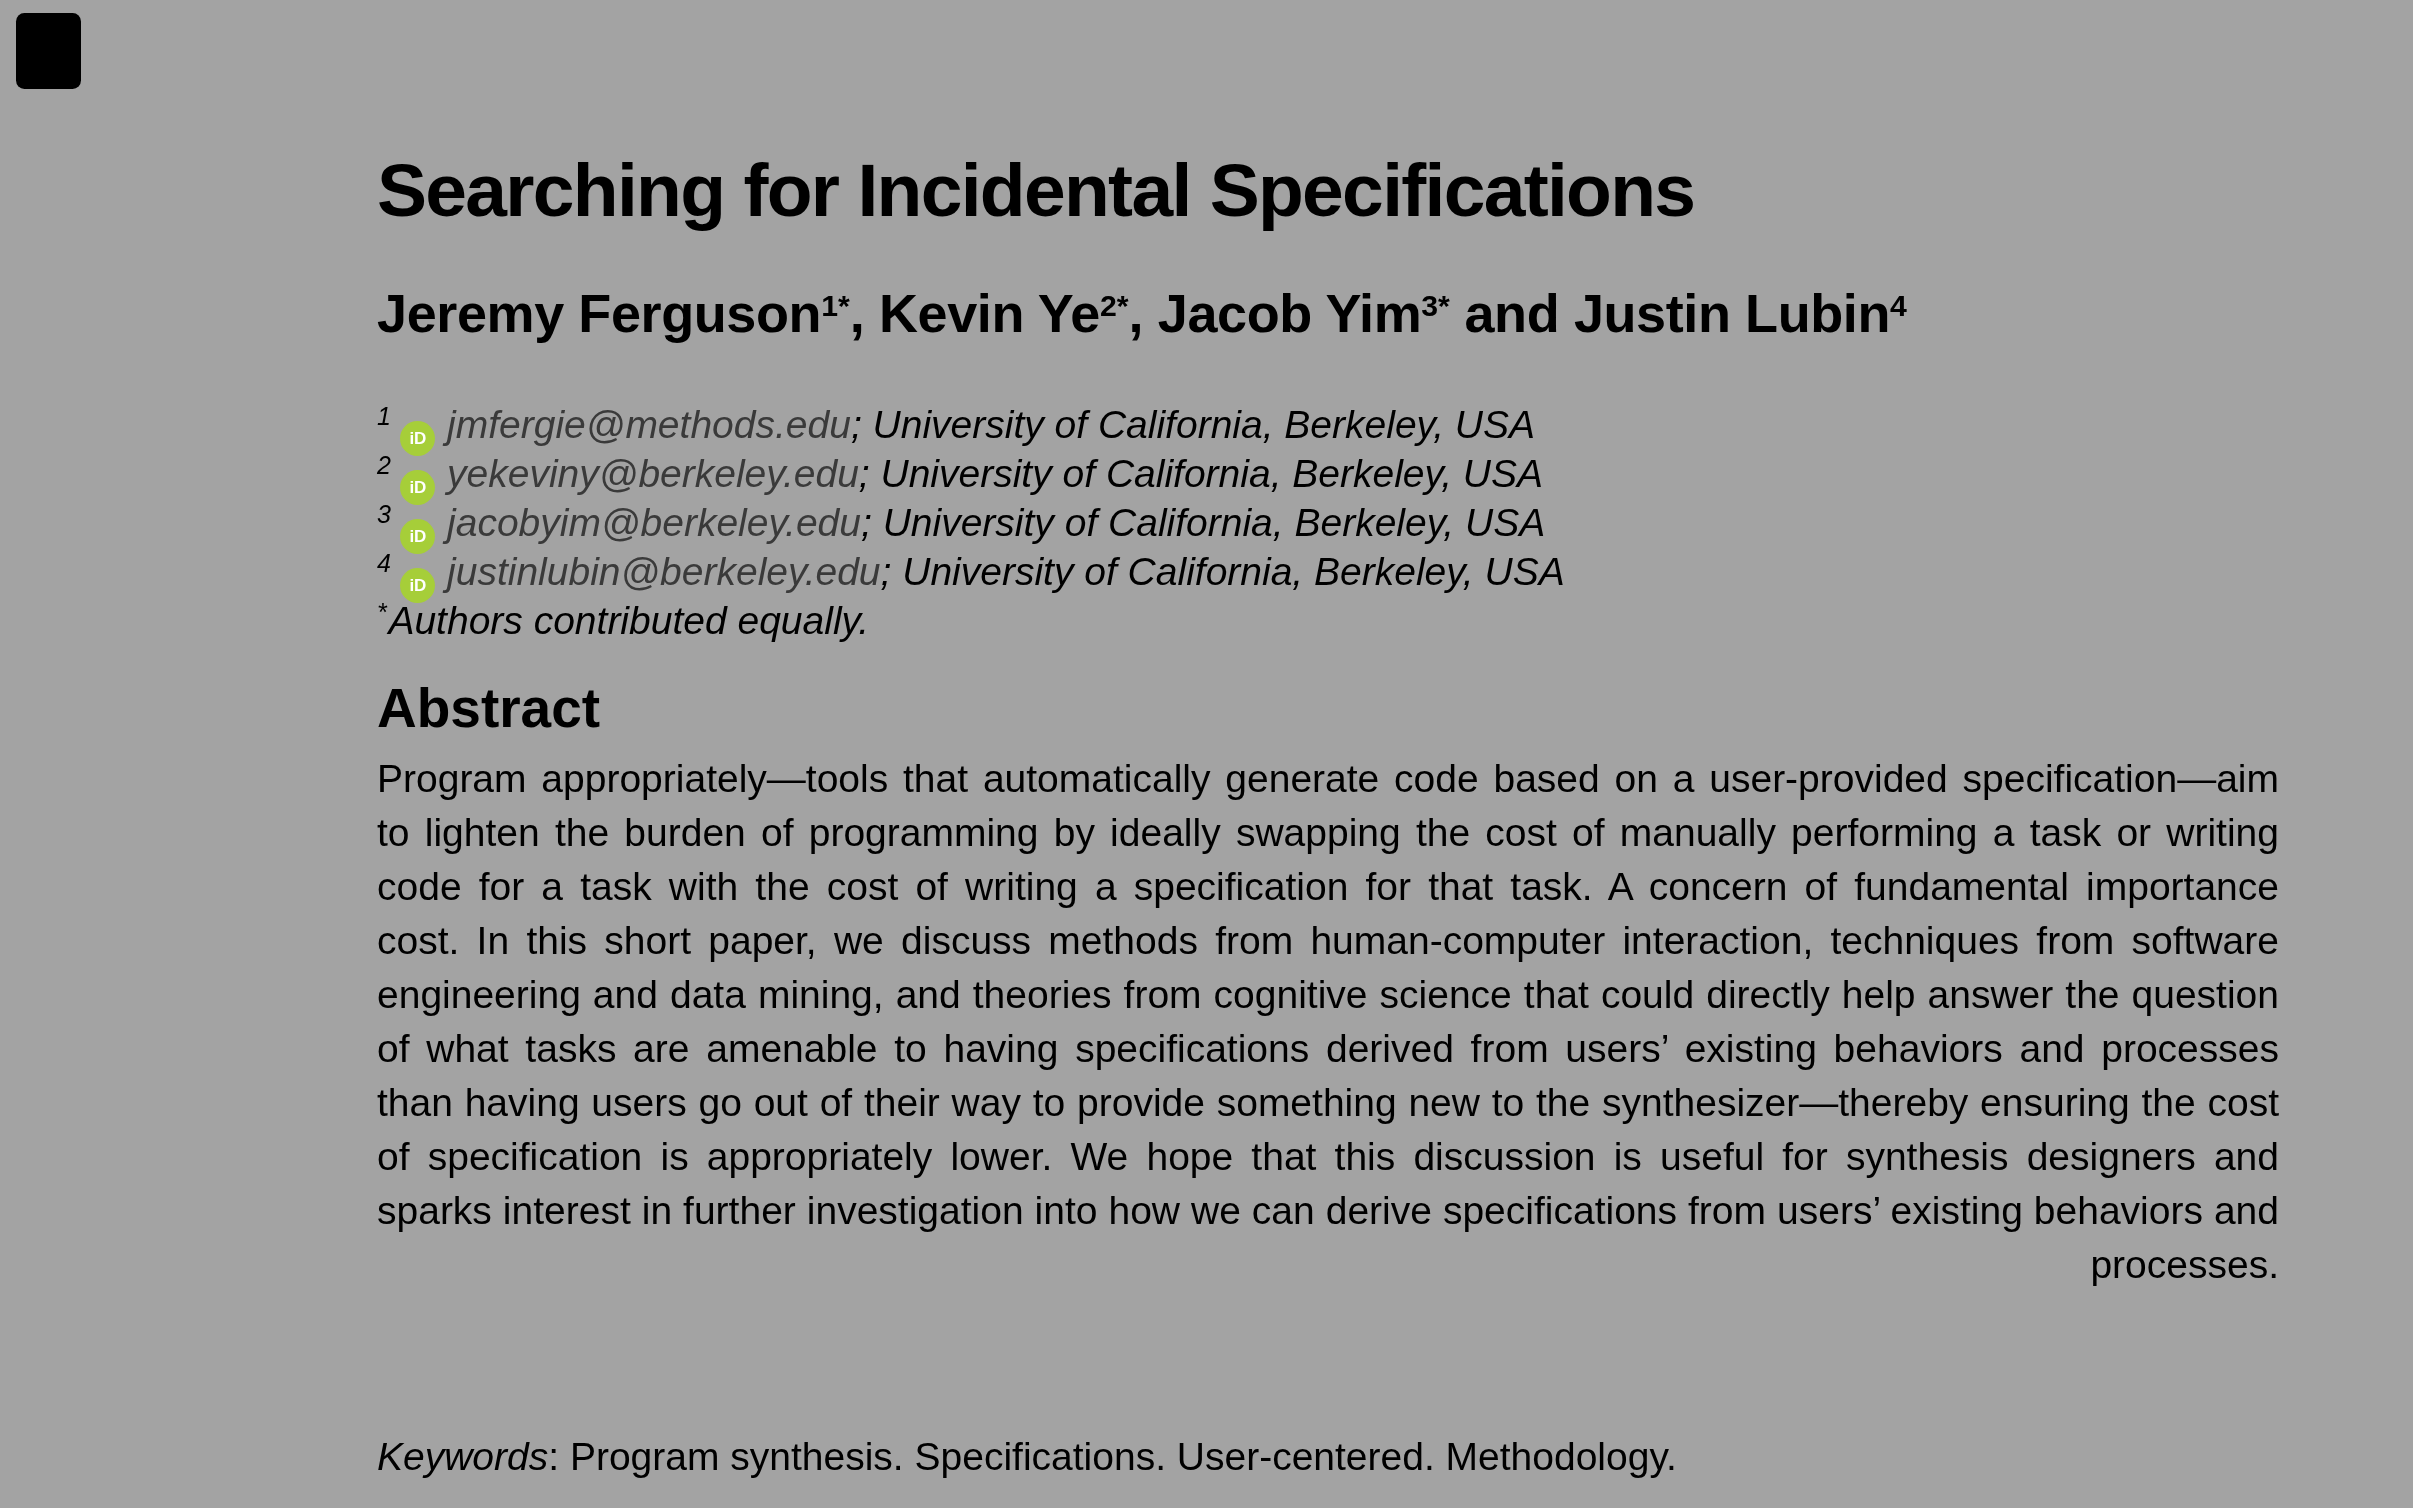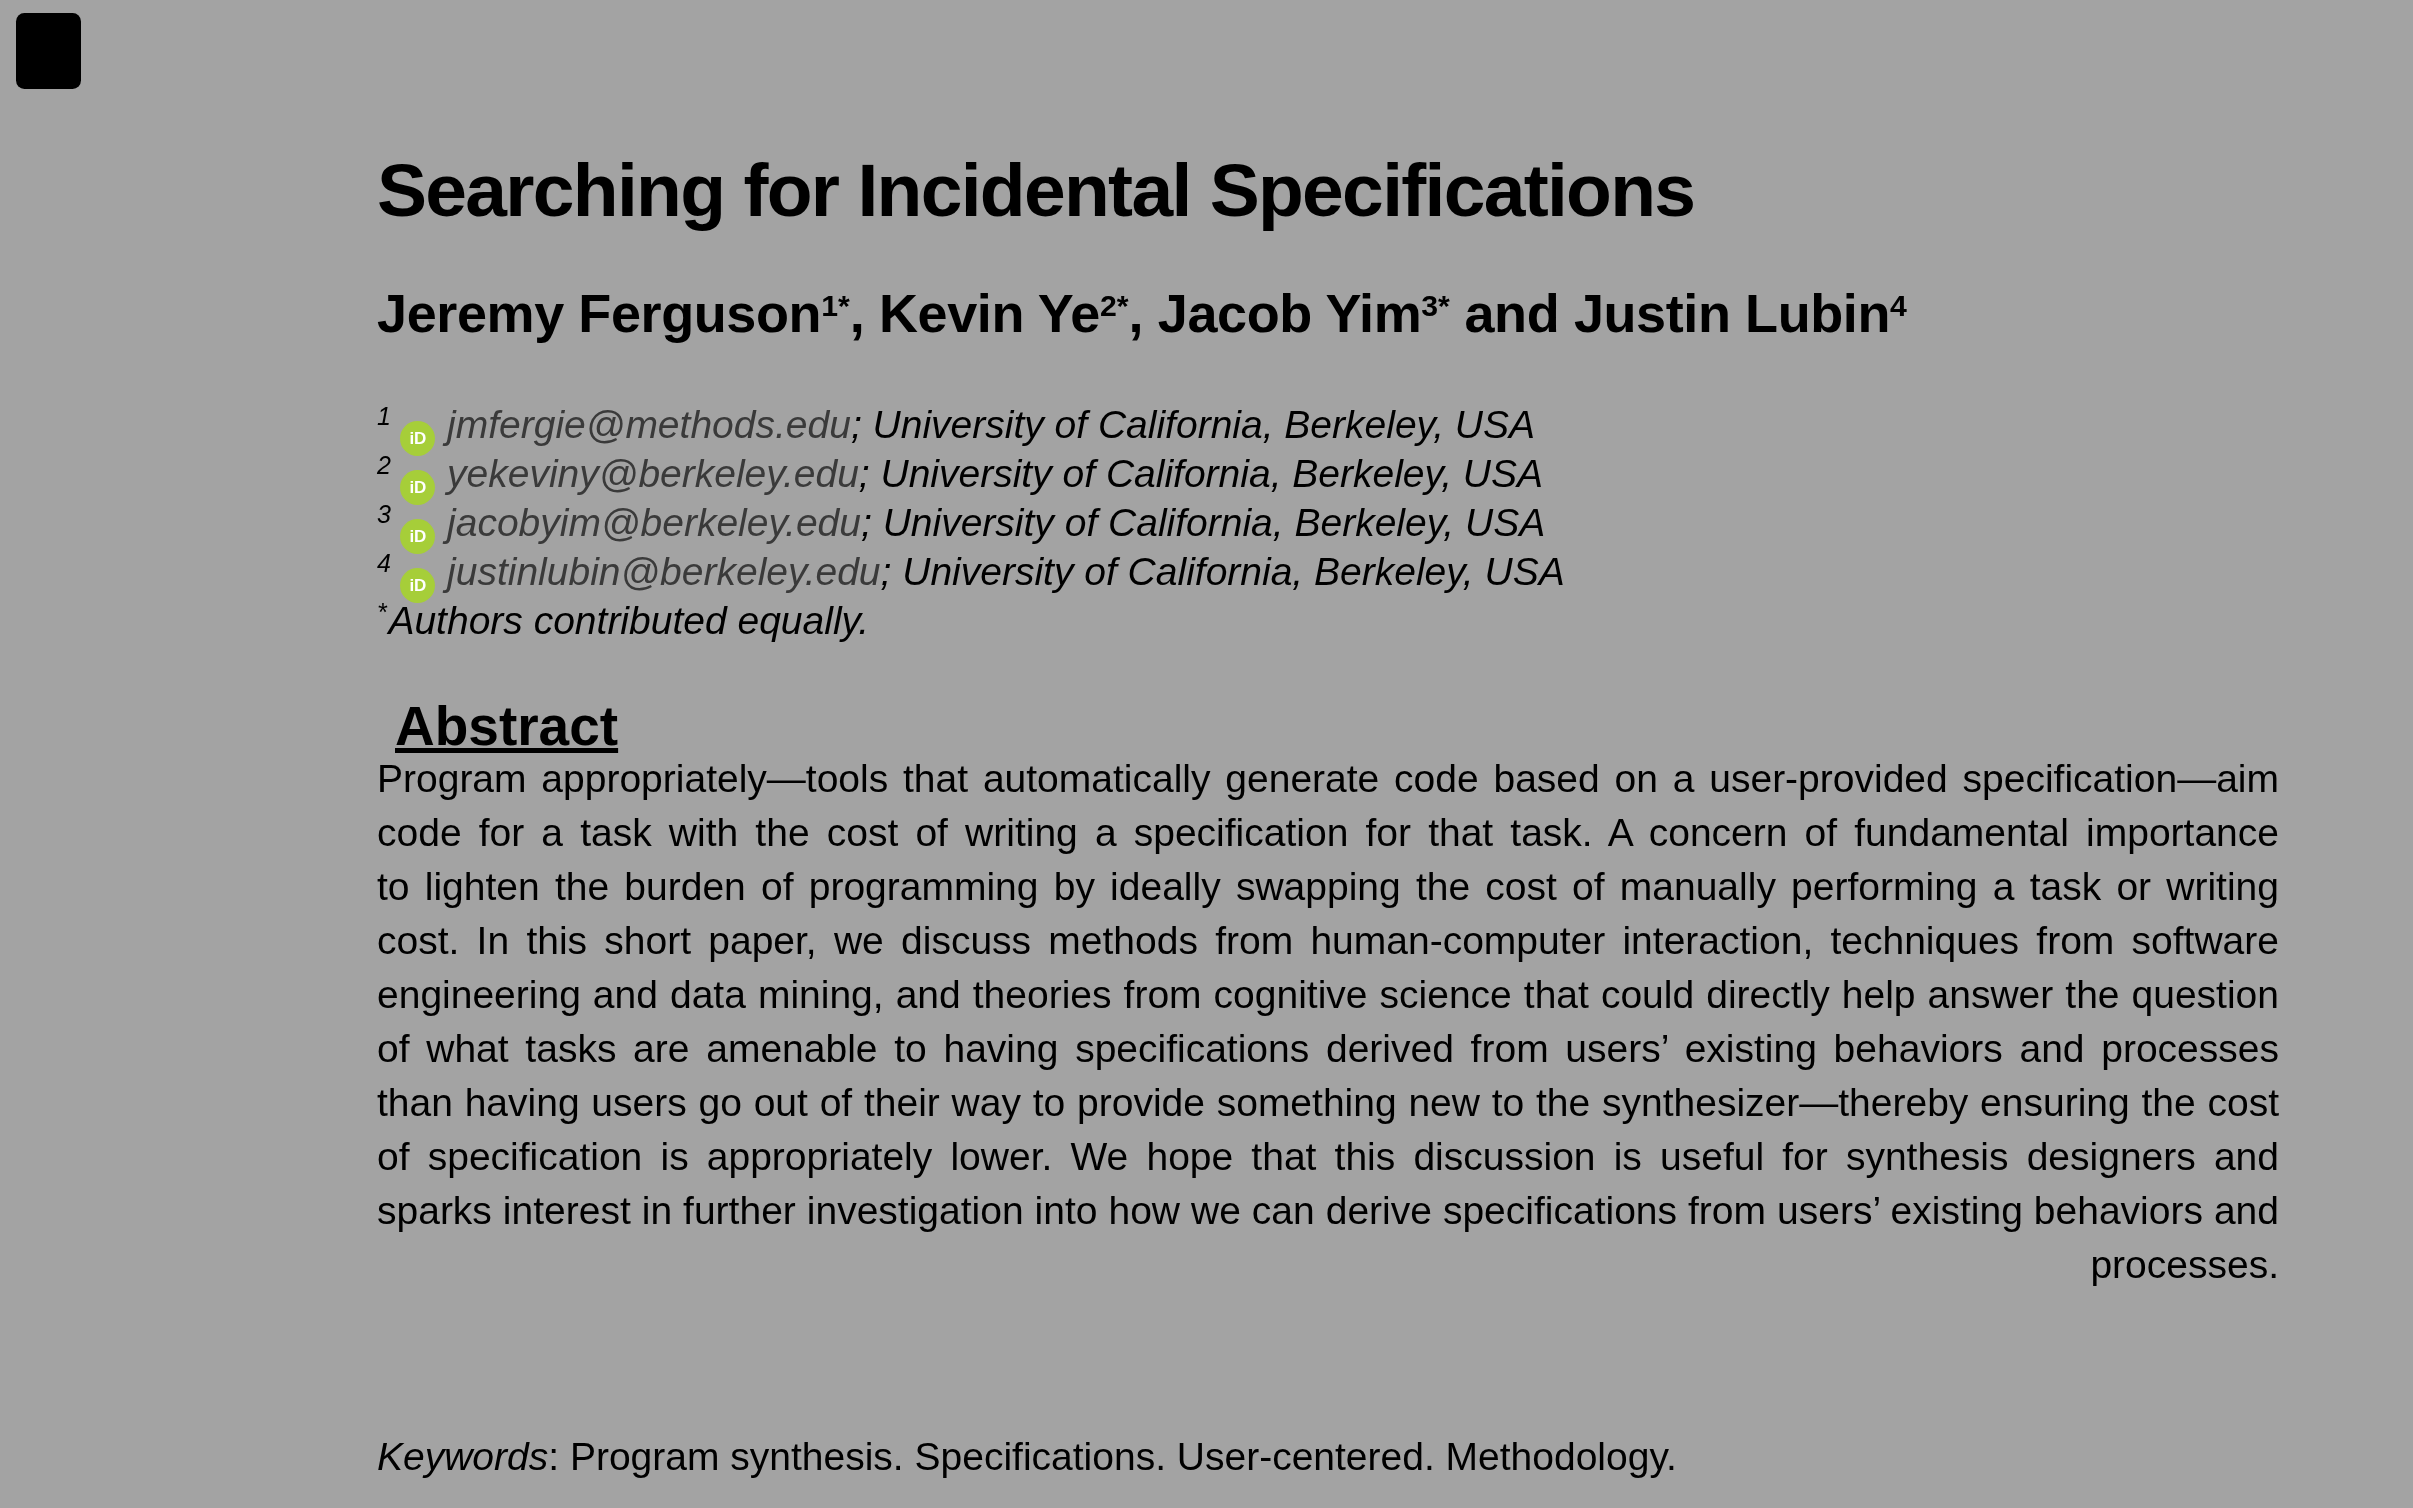--- a/index.html
+++ b/index.html
@@ -149,26 +149,26 @@
   <div class="authors"><span>Jeremy Ferguson</span><span class="sup">1*</span><span>, </span><span>Kevin Ye</span><span class="sup">2*</span><span>, </span><span>Jacob Yim</span><span class="sup">3*</span><span> and </span><span>Justin Lubin</span><span class="sup">4</span></div>
 
   <div class="addresses">
     <div class="addr-row"><span class="addr-sup">1</span><span class="orcid">iD</span><span class="email">jmfergie@methods.edu</span><span class="affiliation">; University of California, Berkeley, USA</span></div>
     <div class="addr-row"><span class="addr-sup">2</span><span class="orcid">iD</span><span class="email">yekeviny@berkeley.edu</span><span class="affiliation">; University of California, Berkeley, USA</span></div>
     <div class="addr-row"><span class="addr-sup">3</span><span class="orcid">iD</span><span class="email">jacobyim@berkeley.edu</span><span class="affiliation">; University of California, Berkeley, USA</span></div>
     <div class="addr-row"><span class="addr-sup">4</span><span class="orcid">iD</span><span class="email">justinlubin@berkeley.edu</span><span class="affiliation">; University of California, Berkeley, USA</span></div>
     <div class="addr-row"><span class="addr-sup" style="min-width:0; margin-right:1.7px;">*</span><span class="note-text">Authors contributed equally.</span></div>
   </div>
 
-  <h2 class="abstract-heading" style="margin:18px;text-decoration:underline;">Abstract</h2>
+  <h2 class="abstract-heading" style="margin:0;">Abstract</h2>
 
   <div class="abstract-body">
     <div class="jline">Program appropriately—tools that automatically generate code based on a user-provided specification—aim</div>
+    <div class="jline">to lighten the burden of programming by ideally swapping the cost of manually performing a task or writing</div>
     <div class="jline">code for a task with the cost of writing a specification for that task. A concern of fundamental importance</div>
-    <div class="jline">to lighten the burden of programming by ideally swapping the cost of manually performing a task or writing</div>
     <div class="jline">cost. In this short paper, we discuss methods from human-computer interaction, techniques from software</div>
     <div class="jline">engineering and data mining, and theories from cognitive science that could directly help answer the question</div>
     <div class="jline">of what tasks are amenable to having specifications derived from users’ existing behaviors and processes rather</div>
     <div class="jline">than having users go out of their way to provide something new to the synthesizer—thereby ensuring the cost</div>
     <div class="jline">of specification is appropriately lower. We hope that this discussion is useful for synthesis designers and</div>
     <div class="jline">sparks interest in further investigation into how we can derive specifications from users’ existing behaviors and</div>
     <div class="plainline">processes.</div>
   </div>
 
   <div class="keywords"><span class="kw-label">Keywords</span><span>: Program synthesis. Specifications. User-centered. Methodology.</span></div>

